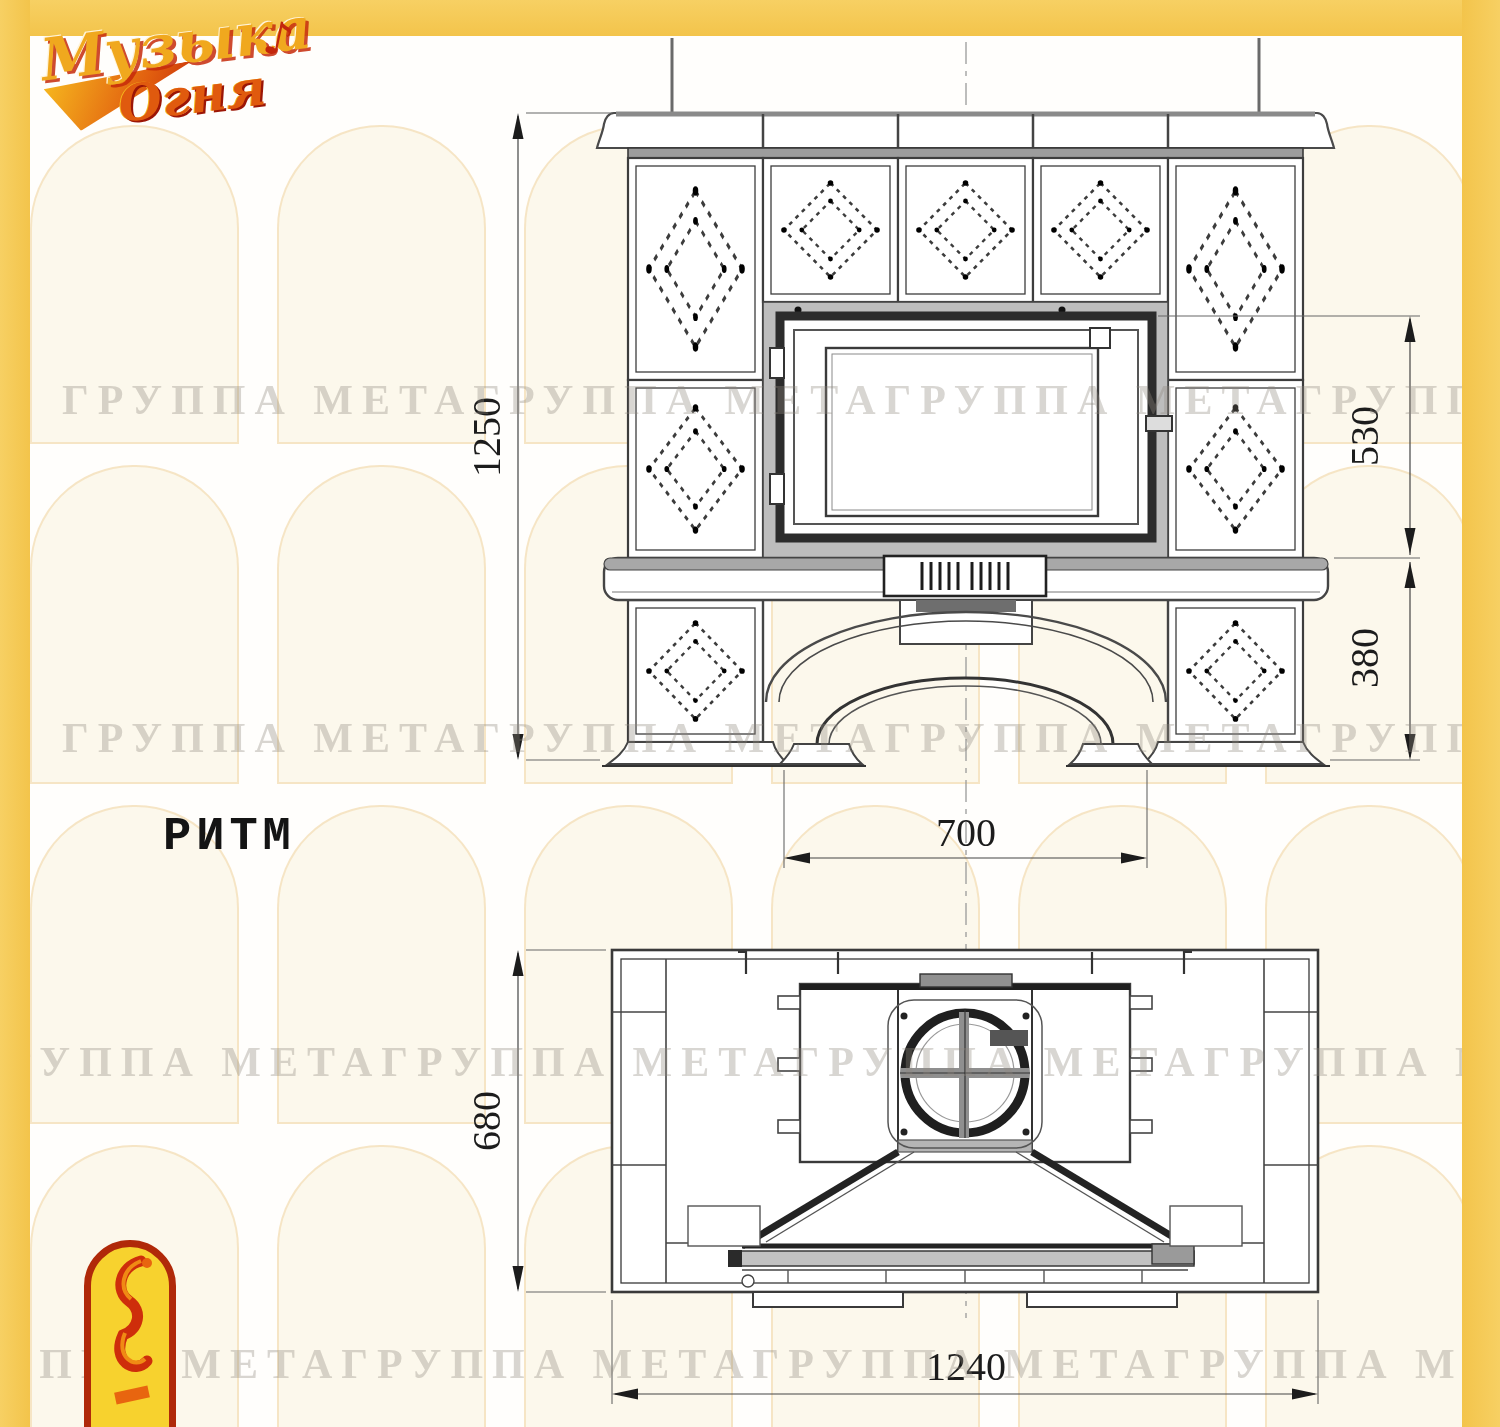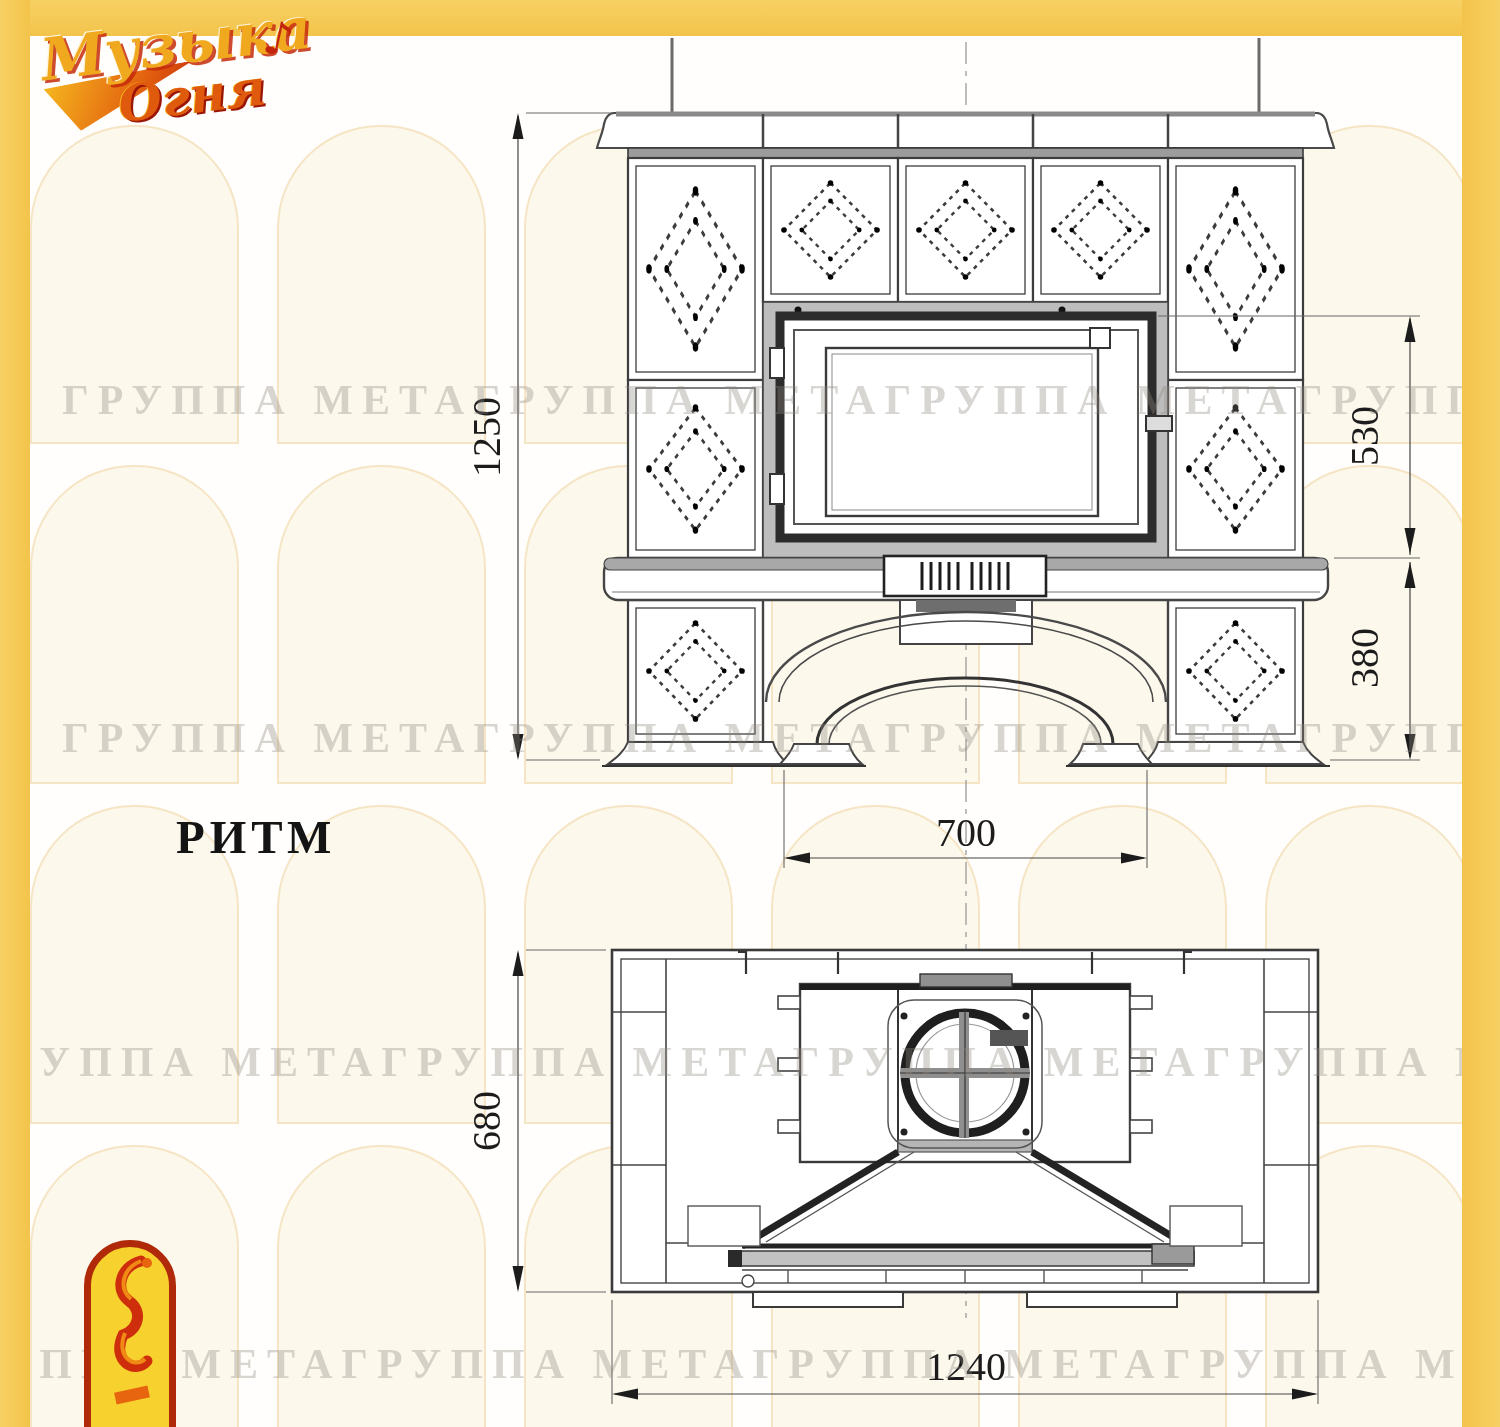--- a/index.html
+++ b/index.html
@@ -27,21 +27,21 @@
            text-shadow:3px 3px 0 rgba(198,42,10,.85),-1px -1px 0 #fff4d8;}
   .logo-swoosh{position:absolute;left:20px;top:68px;width:152px;height:52px;transform:rotate(-9deg);
            background:linear-gradient(120deg,#f6b81f,#e2600f 60%,#c22508);
            clip-path:polygon(0 10%,100% 0,20% 100%);}
   .logo-w2{position:absolute;left:92px;top:62px;font-family:"DejaVu Serif",serif;font-style:italic;
            font-weight:bold;font-size:50px;color:#e05a0e;transform:rotate(-7deg);
            text-shadow:2px 2px 0 #9c1606,-1px 0 0 #f5b91f;}
   .logo-note{position:absolute;left:238px;top:8px;font-size:46px;color:#c3260c;transform:rotate(12deg);
            font-family:"DejaVu Sans",sans-serif;font-weight:bold;}
   
-  #model-label{position:absolute;left:176px;top:810px;z-index:4;font-family:Liberation Serif, serif;
+  #model-label{position:absolute;left:163px;top:810px;z-index:4;font-family:Liberation Mono, monospace;
            font-weight:bold;font-size:47px;letter-spacing:5px;color:#141414;}
   
   #emblem{position:absolute;left:84px;top:1240px;width:92px;height:200px;z-index:6;
           background:#f7d22e;border:7px solid #b02909;border-radius:46px 46px 0 0;box-sizing:border-box;}
 </style>
 </head>
 <body>
 
 <div class="canvas">
 

